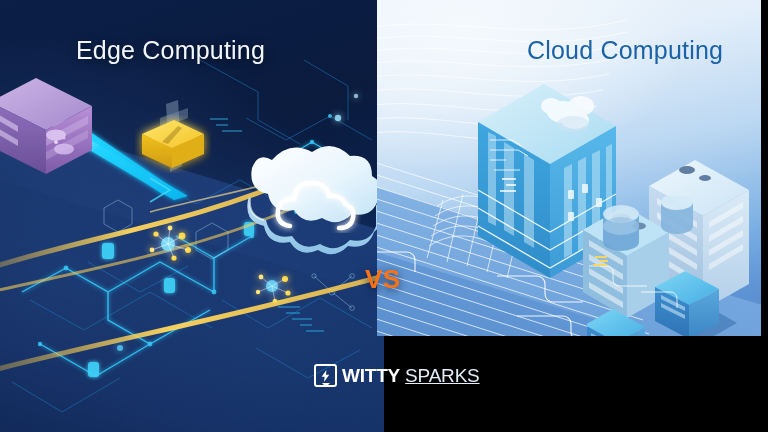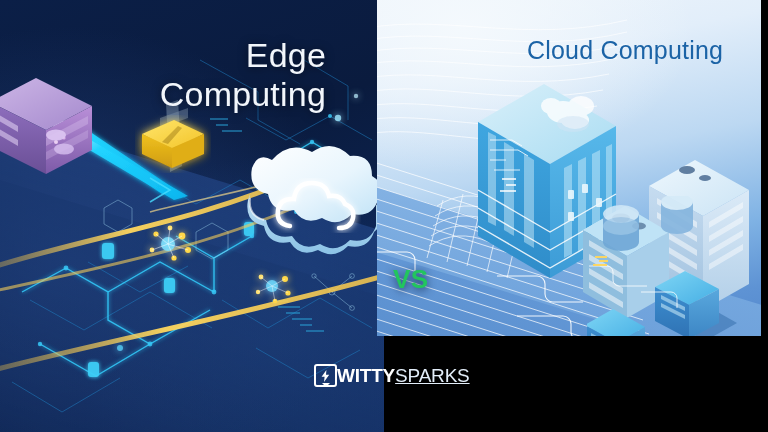--- a/index.html
+++ b/index.html
@@ -26,21 +26,21 @@
   
   .rack{position:absolute;left:-16px;top:78px;width:120px;height:105px;}
   
   .beams{position:absolute;left:0;top:0;width:384px;height:432px;}
   
   .ycube{position:absolute;left:132px;top:96px;width:84px;height:86px;}
   
   .cloud3d{position:absolute;left:238px;top:138px;width:160px;height:128px;}
 
   .title-left{position:absolute;left:76px;top:36px;width:250px;color:#f2f6fb;
-    font-size:34px;font-weight:400;letter-spacing:.2px;text-align:right;
+    font-size:25px;font-weight:400;letter-spacing:.2px;text-align:left;
     text-shadow:0 1px 10px rgba(0,0,0,.55);}
 
   
   .side-right{position:absolute;left:377px;top:0;width:384px;height:336px;overflow:hidden;
     background:
       radial-gradient(110% 80% at 22% 8%, #f4f9fd 0%, rgba(244,249,253,0) 55%),
       linear-gradient(168deg,#eef5fb 0%,#e2eefa 22%,#bcd8f2 48%,#7fb2e4 72%,#5e93d4 88%,#5489cd 100%);}
   .rfloor{position:absolute;left:-30px;top:250px;width:470px;height:330px;
     background:linear-gradient(180deg,rgba(120,170,224,.85),rgba(92,145,208,.95));
     transform:skewY(17deg);}
@@ -48,23 +48,23 @@
     background:linear-gradient(180deg,rgba(96,149,212,.9),rgba(74,126,192,.95));
     transform:skewY(17deg);}
   .waves{position:absolute;left:0;top:0;width:384px;height:432px;}
   .tower{position:absolute;left:95px;top:78px;width:150px;height:235px;}
   .bldgs{position:absolute;left:200px;top:140px;width:190px;height:200px;}
   .srv{position:absolute;}
   .title-right{position:absolute;left:150px;top:36px;width:240px;color:#1b63a6;
     font-size:25px;font-weight:400;letter-spacing:.2px;text-align:left;}
 
   
-  .vs{position:absolute;left:365px;top:264px;color:#22c55e;font-size:26px;font-weight:700;
-    letter-spacing:.5px;text-shadow:0 2px 8px rgba(4,18,48,.75);z-index:40;margin-left:28px;}
-  .logo{position:absolute;left:314px;top:364px;z-index:40;display:flex;align-items:center;}
+  .vs{position:absolute;left:365px;top:264px;color:#f97316;font-size:26px;font-weight:700;
+    letter-spacing:.5px;text-shadow:0 2px 8px rgba(4,18,48,.75);z-index:40;}
+  .logo{position:absolute;left:314px;top:364px;z-index:40;display:flex;align-items:center;gap:5px;}
   .logo-mark{width:19px;height:19px;border-radius:3px;border:2px solid #ffffff;position:relative;
     display:flex;align-items:center;justify-content:center;}
   .logo-mark:after{content:"";position:absolute;left:50%;bottom:-2px;transform:translateX(-50%);
     width:0;height:0;border-left:4px solid transparent;border-right:4px solid transparent;
     border-top:4px solid #ffffff;}
   .logo-witty{color:#ffffff;font-size:19px;font-weight:700;letter-spacing:-.2px;}
   .logo-sparks{color:#e3eef9;font-size:19px;font-weight:300;letter-spacing:-.2px;text-decoration:underline;}
 </style>
 </head>
 <body>

